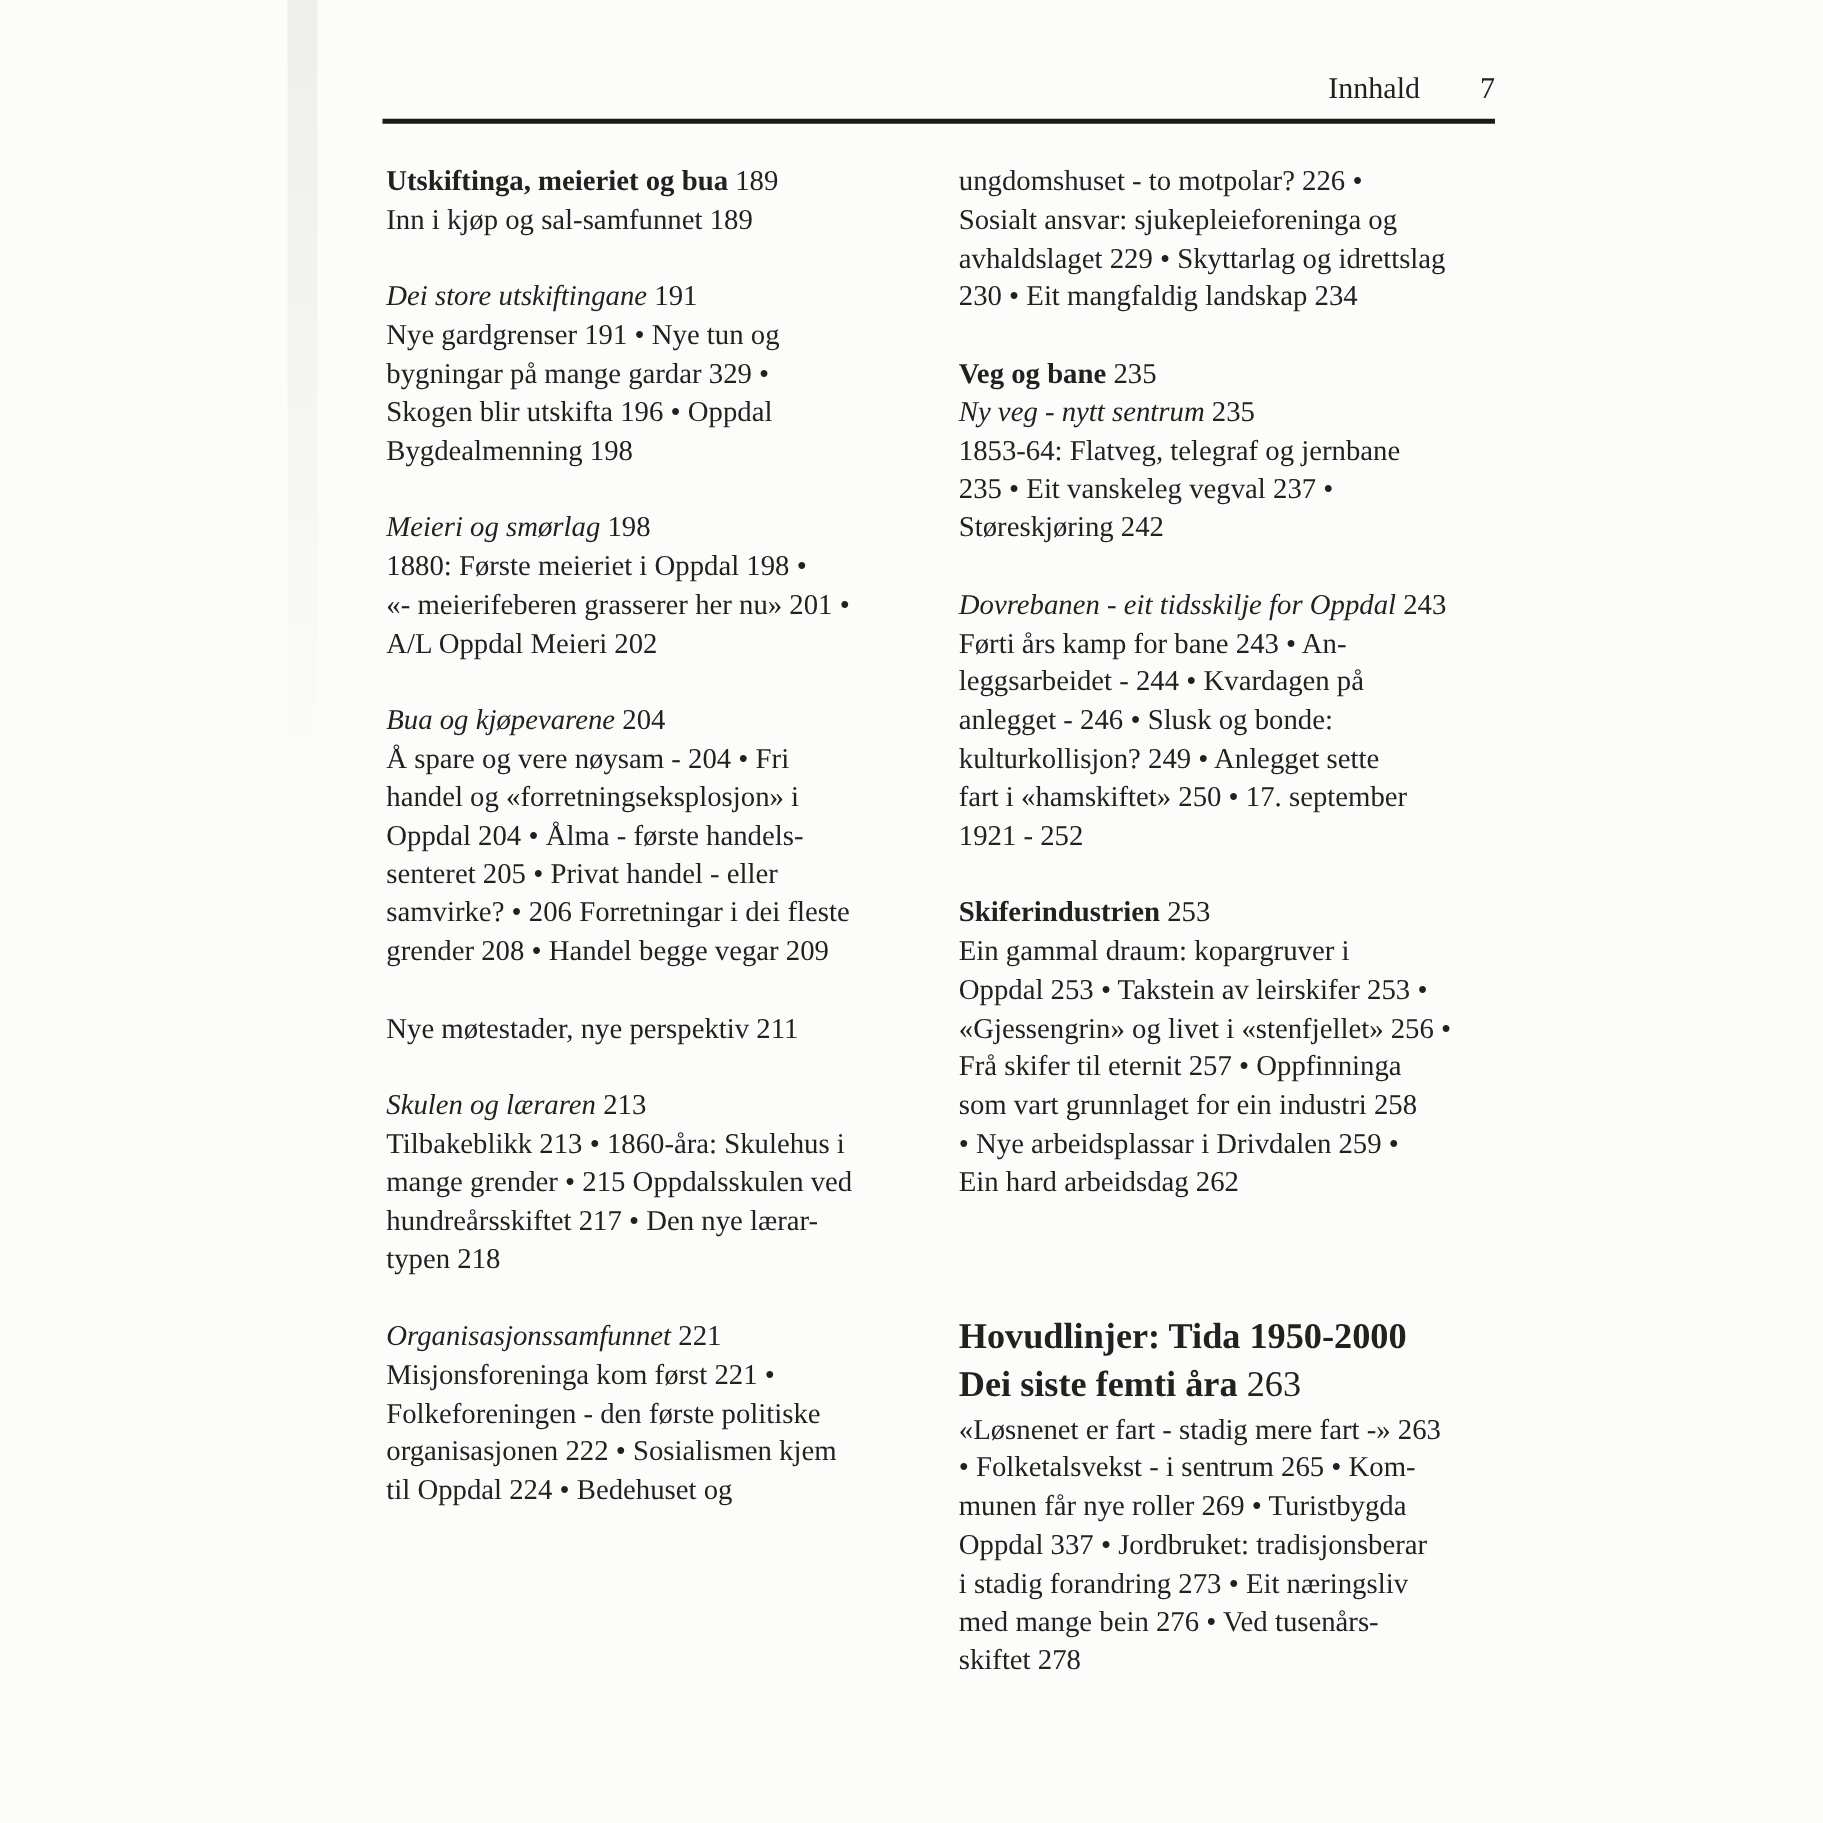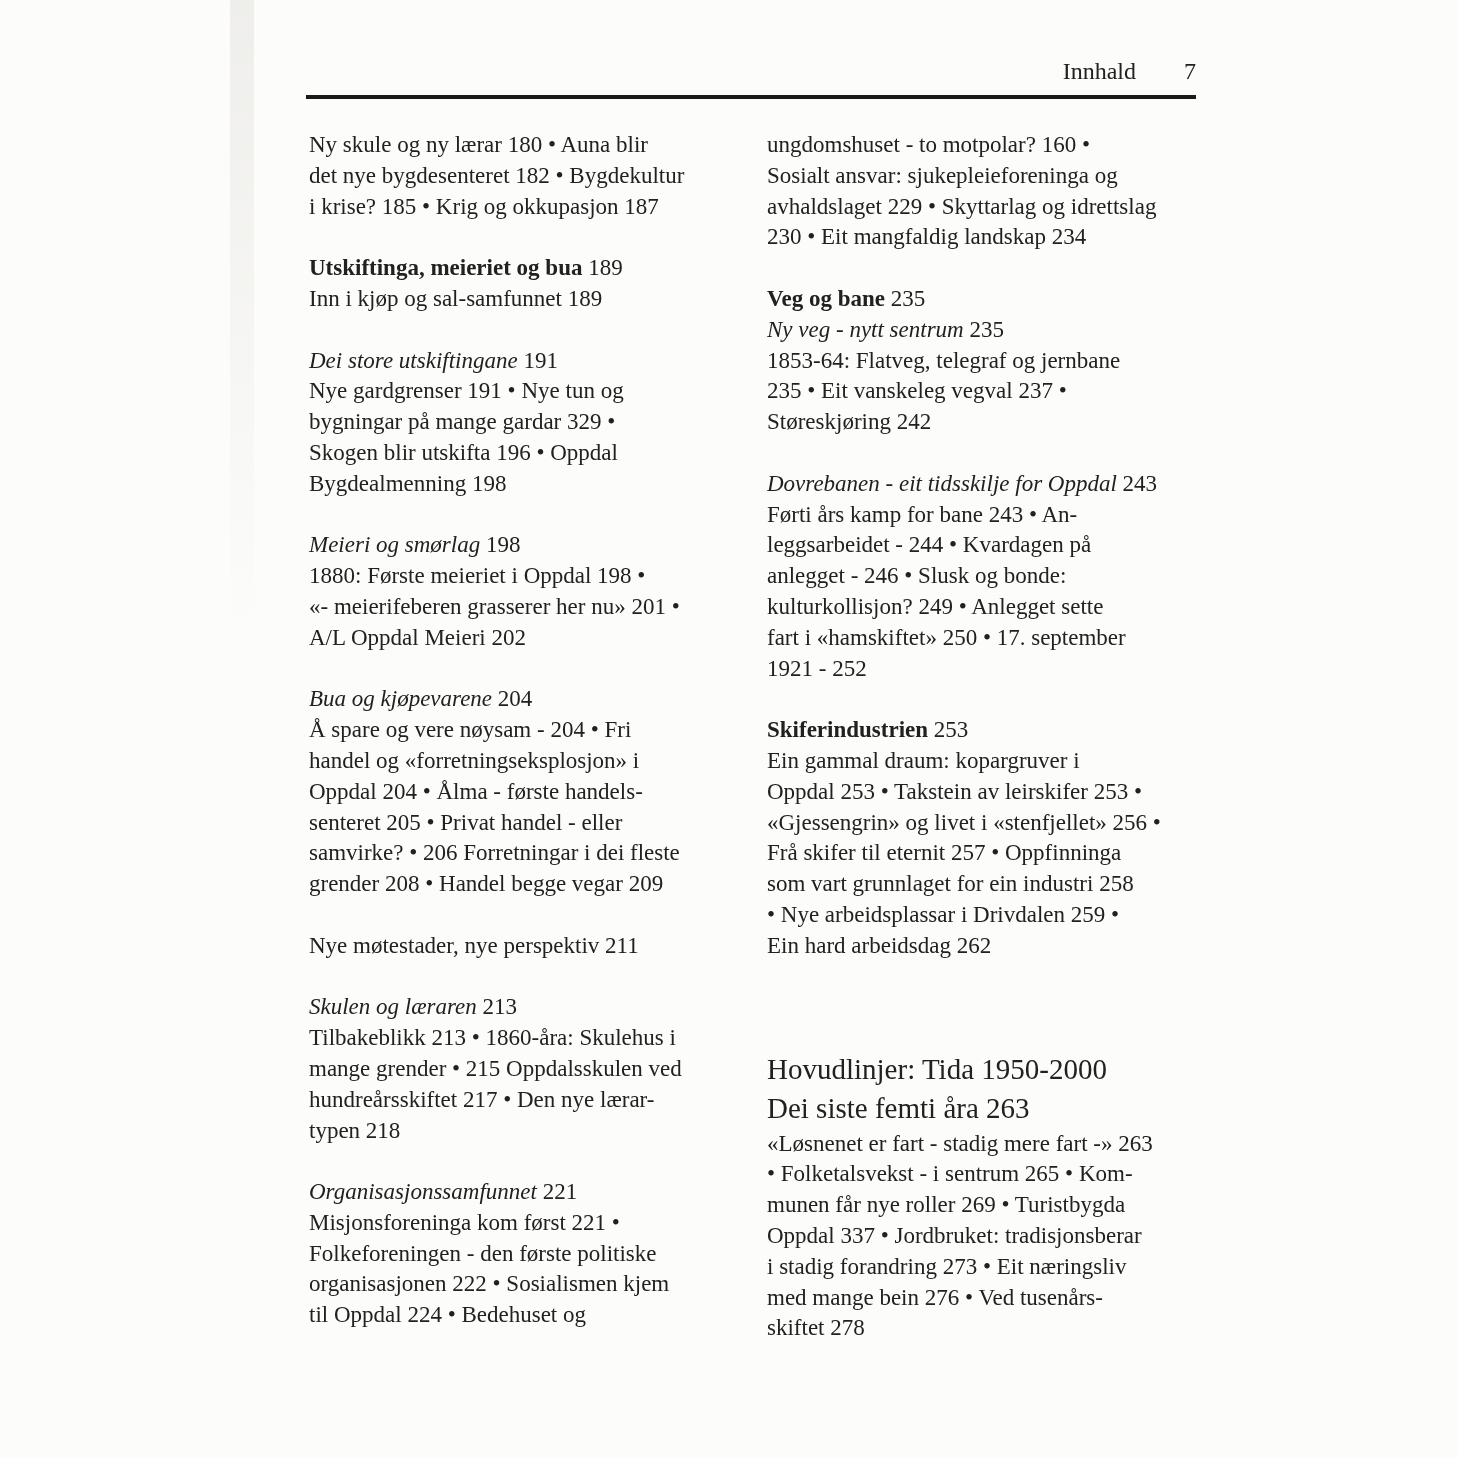--- a/index.html
+++ b/index.html
@@ -22,41 +22,36 @@
   .col { position:absolute; top:130px; width:462px; }
   .col-left  { left:309px; }
   .col-right { left:767px; }
   .line { white-space:nowrap; font-size:23px; line-height:30.8px; height:30.8px; }
   .line.lg { font-size:29px; line-height:39.5px; height:39.5px; }
   .block + .block { margin-top:30.8px; }
   .block.chapter { margin-top:88px; }
   .st-r { font-weight:normal; font-style:normal; }
   .st-b { font-weight:bold;margin-top:45px; }
   .st-i { font-style:italic; }
-  .st-xl { font-weight:normal;text-align:center; }
+  .st-xl { font-weight:bold;text-align:center; }
   .st-xr { font-weight:normal; }
 </style>
 </head>
 <body>
 
 <div class="page">
   <div class="scan-streak"></div>
 
   <div class="running-header">
     <span>Innhald</span><span class="page-num">7</span>
   </div>
 
   <div class="rule"></div>
 
   <div class="col col-left">
-      <div class="block paragraph">
-        <div class="line"><span class="st-r">Ny skule og ny lærar 180 • Auna blir</span></div>
-        <div class="line"><span class="st-r">det nye bygdesenteret 182 • Bygdekultur</span></div>
-        <div class="line"><span class="st-r">i krise? 185 • Krig og okkupasjon 187</span></div>
-      </div>
       <div class="block section">
         <div class="line"><span class="st-b">Utskiftinga, meieriet og bua </span><span class="st-r">189</span></div>
         <div class="line"><span class="st-r">Inn i kjøp og sal-samfunnet 189</span></div>
       </div>
       <div class="block subsection">
         <div class="line"><span class="st-i">Dei store utskiftingane </span><span class="st-r">191</span></div>
         <div class="line"><span class="st-r">Nye gardgrenser 191 • Nye tun og</span></div>
         <div class="line"><span class="st-r">bygningar på mange gardar 329 •</span></div>
         <div class="line"><span class="st-r">Skogen blir utskifta 196 • Oppdal</span></div>
         <div class="line"><span class="st-r">Bygdealmenning 198</span></div>
@@ -89,21 +84,21 @@
       <div class="block subsection">
         <div class="line"><span class="st-i">Organisasjonssamfunnet </span><span class="st-r">221</span></div>
         <div class="line"><span class="st-r">Misjonsforeninga kom først 221 •</span></div>
         <div class="line"><span class="st-r">Folkeforeningen - den første politiske</span></div>
         <div class="line"><span class="st-r">organisasjonen 222 • Sosialismen kjem</span></div>
         <div class="line"><span class="st-r">til Oppdal 224 • Bedehuset og</span></div>
       </div>
     </div>
   <div class="col col-right">
       <div class="block paragraph">
-        <div class="line"><span class="st-r">ungdomshuset - to motpolar? 160 •</span></div>
+        <div class="line"><span class="st-r">ungdomshuset - to motpolar? 226 •</span></div>
         <div class="line"><span class="st-r">Sosialt ansvar: sjukepleieforeninga og</span></div>
         <div class="line"><span class="st-r">avhaldslaget 229 • Skyttarlag og idrettslag</span></div>
         <div class="line"><span class="st-r">230 • Eit mangfaldig landskap 234</span></div>
       </div>
       <div class="block section">
         <div class="line"><span class="st-b">Veg og bane </span><span class="st-r">235</span></div>
         <div class="line"><span class="st-i">Ny veg - nytt sentrum </span><span class="st-r">235</span></div>
         <div class="line"><span class="st-r">1853-64: Flatveg, telegraf og jernbane</span></div>
         <div class="line"><span class="st-r">235 • Eit vanskeleg vegval 237 •</span></div>
         <div class="line"><span class="st-r">Støreskjøring 242</span></div>

